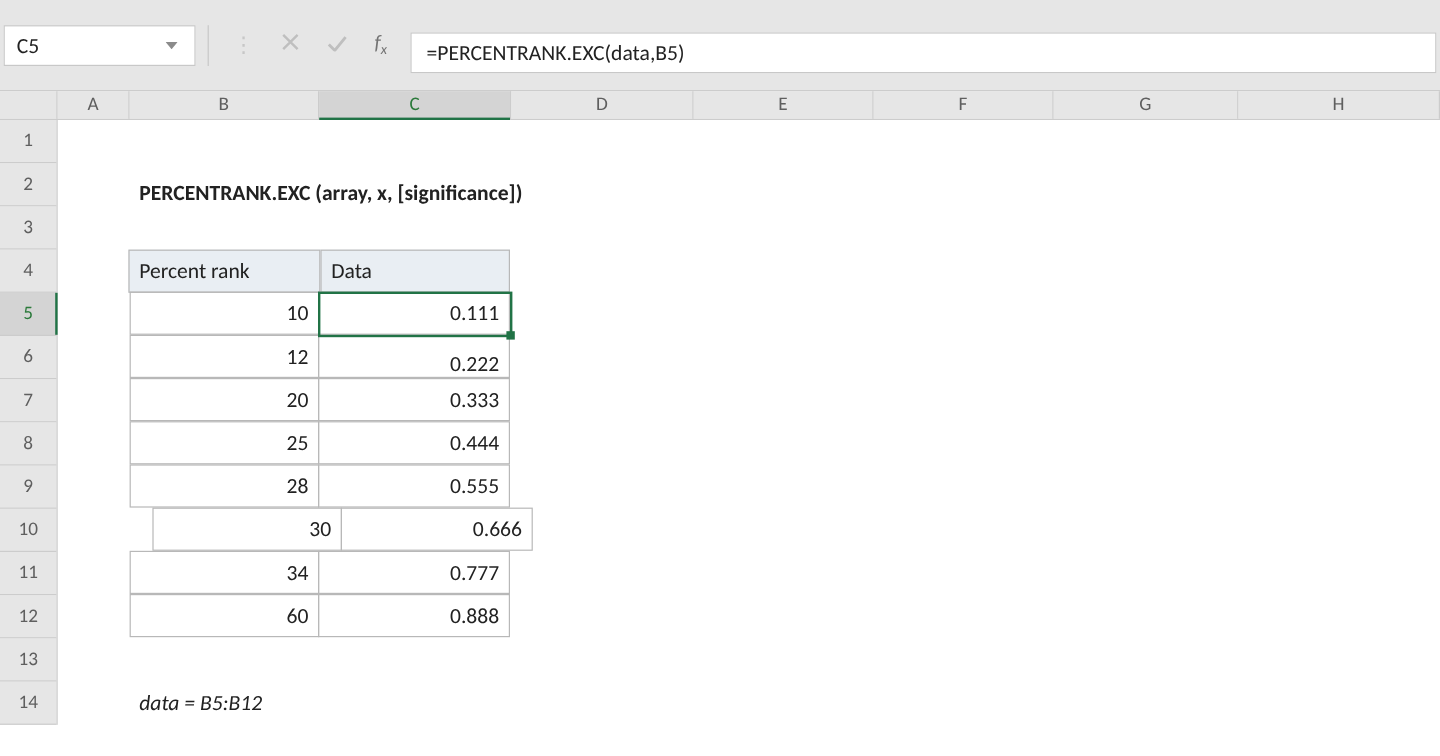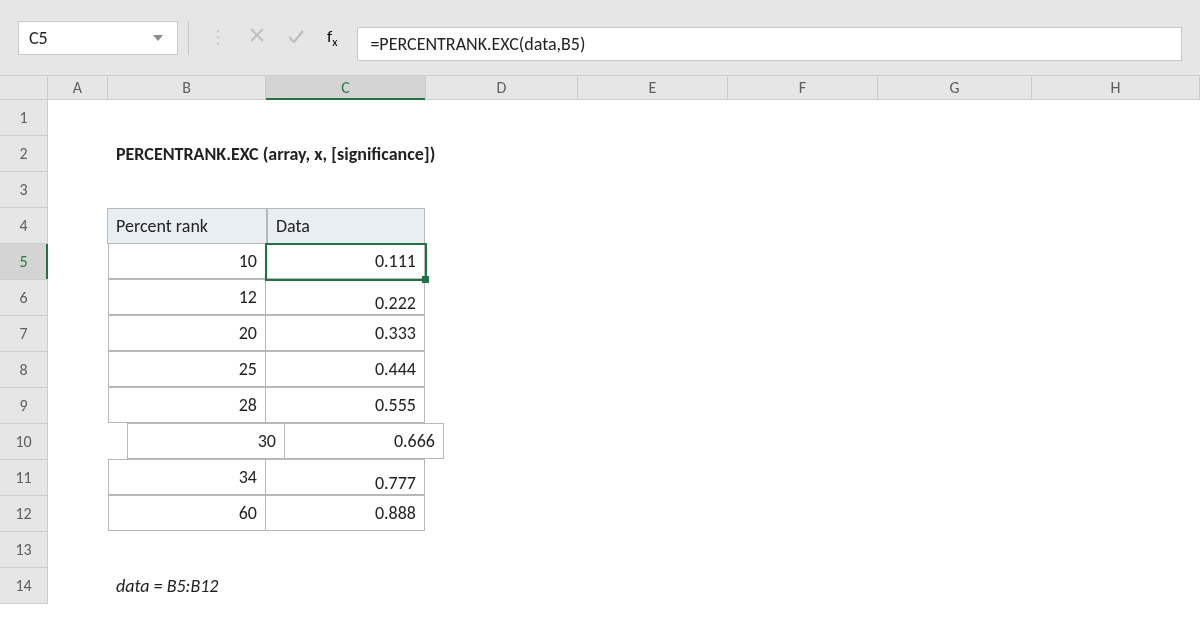--- a/index.html
+++ b/index.html
@@ -15,21 +15,21 @@
     position: relative;
   }
 
   
   .fbar {
     height: 76px;
     background: #e6e6e6;
     border-bottom: 1px solid #ccc;
     display: flex;
     align-items: center;
-    padding: 0 18px;
+    padding: 0 3px;
     gap: 10px;
   }
   .namebox {
     width: 160px;
     height: 34px;
     background: #fff;
     border: 1px solid #c8c8c8;
     display: flex;
     align-items: center;
     padding: 0 10px;
@@ -45,21 +45,21 @@
   }
   .divider-v {
     width: 1px; height: 34px; background:#c8c8c8;
   }
   .fbar-icons {
     display: flex; align-items: center; gap: 22px;
     padding: 0 10px;
     color: #a5a5a5;
   }
   .fbar-icons .dim { color:#c7c7c7; }
-  .fx-label { font-size: 17px; color:#000000; }
+  .fx-label { font-style: italic; font-size: 17px; color:#737373; }
   .formula-input {
     flex: 1;
     height: 34px;
     background: #fff;
     border: 1px solid #c8c8c8;
     display: flex;
     align-items: center;
     padding: 0 12px;
     font-size: 18px;
     color:#222;
@@ -150,21 +150,21 @@
     background:#e9eef3;
     border:1px solid #b8b8b8;
     font-size:18px;
   }
   .tbl-cell {
     border:1px solid #b8b8b8;
     font-size:18px;
   }
   .num { justify-content:flex-end; }
 
-  .bold { font-weight:700; }
+  .bold { font-weight:700;align-items:flex-end; }
   .italic { font-style:italic; }
 
   
   .active-cell {
     position:absolute;
     border: 2.5px solid #217346;
     box-sizing: border-box;
     pointer-events:none;
   }
   .active-cell::after{
@@ -359,21 +359,21 @@
           </div>
         <div class="cell cC tbl-cell num" style="margin-top:-1px;margin-left:-1px;">
             <span>0.666</span>
           </div>
       </div>
       <div class="cellrow">
         <div class="cell cA"></div>
         <div class="cell cB tbl-cell num" style="margin-top:-1px;">
             <span>34</span>
           </div>
-        <div class="cell cC tbl-cell num" style="margin-top:-1px;margin-left:-1px;align-items:flex-end;">
+        <div class="cell cC tbl-cell num" style="margin-top:-1px;margin-left:-1px;">
             <span>0.777</span>
           </div>
       </div>
       <div class="cellrow">
         <div class="cell cA"></div>
         <div class="cell cB tbl-cell num" style="margin-top:-1px;">
             <span>60</span>
           </div>
         <div class="cell cC tbl-cell num" style="margin-top:-1px;margin-left:-1px;">
             <span>0.888</span>

